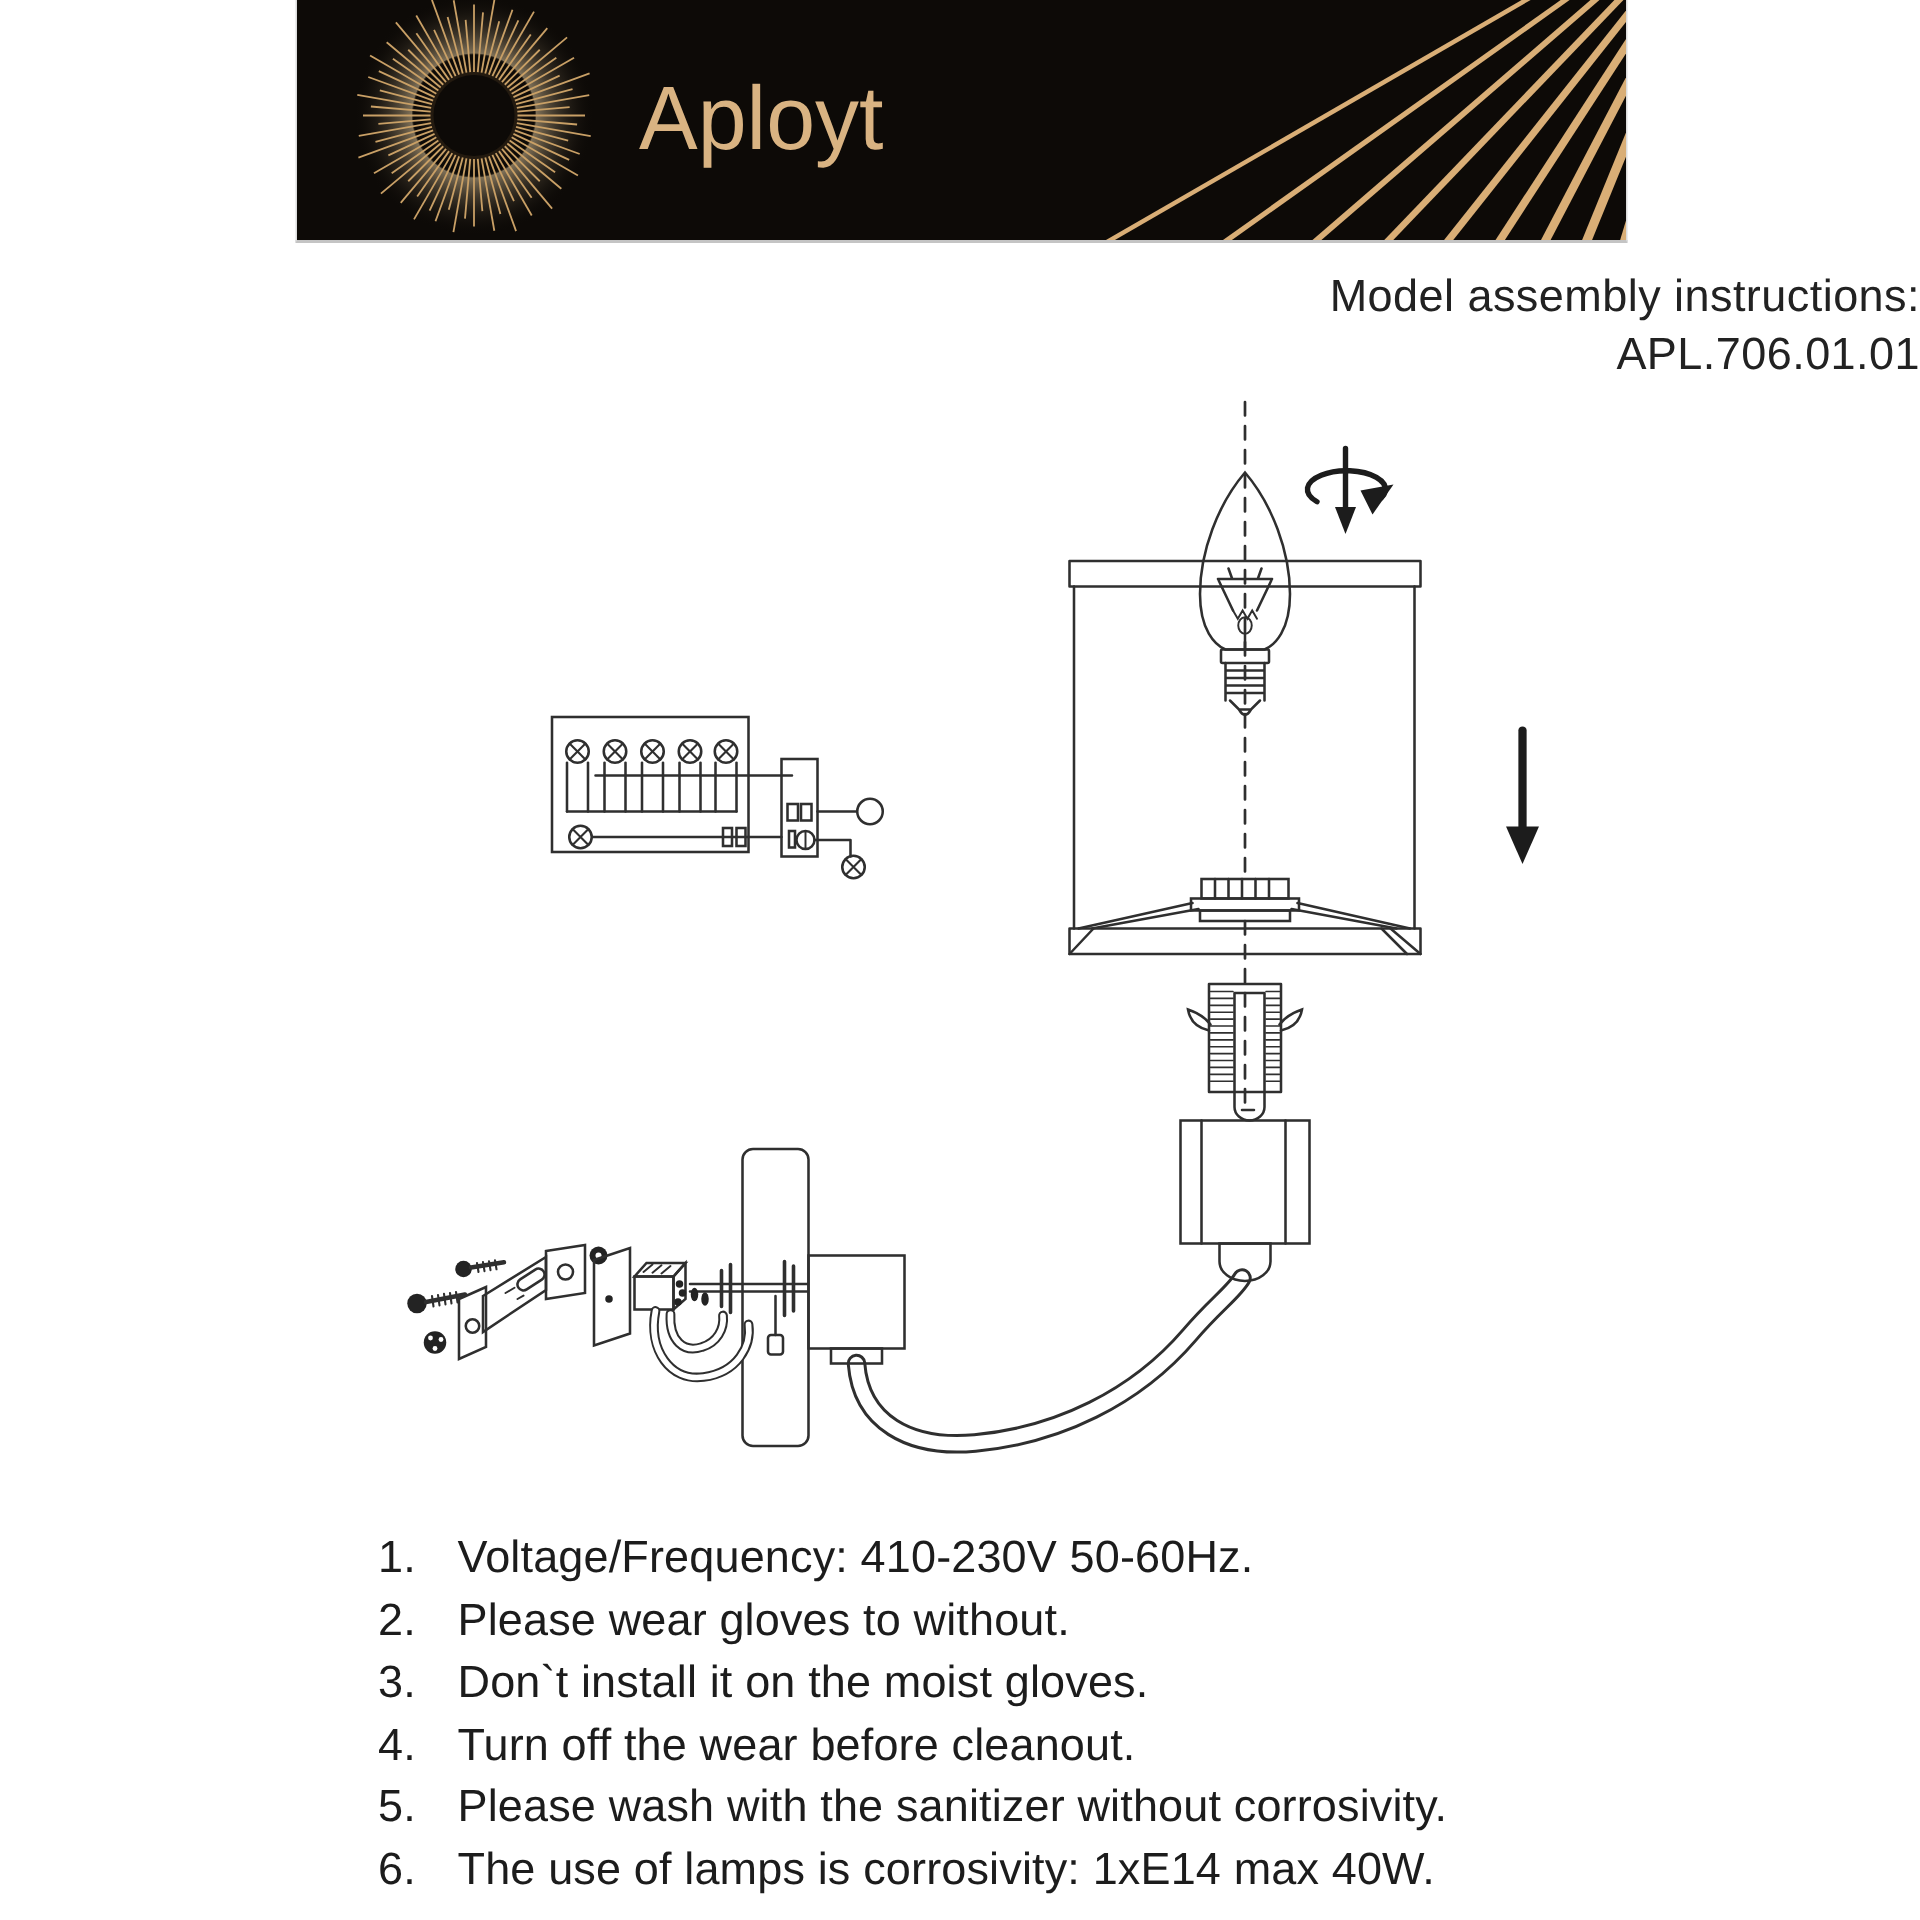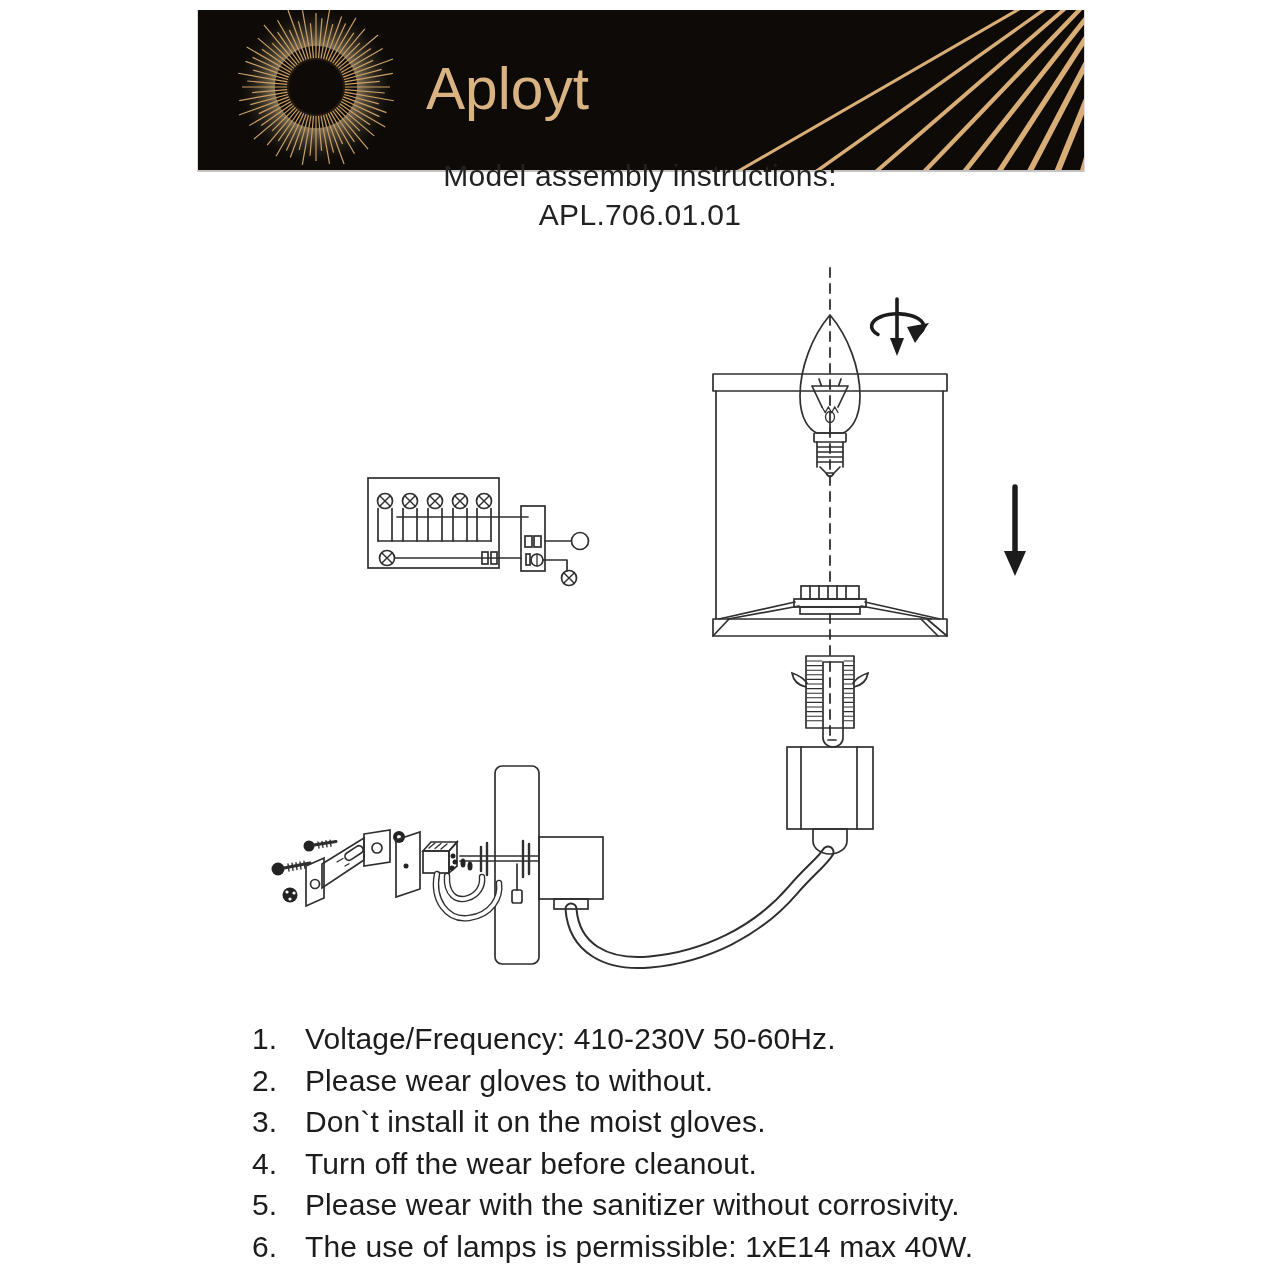--- a/index.html
+++ b/index.html
@@ -1,21 +1,21 @@
 <!DOCTYPE html>
 <html><head>
 <meta charset="utf-8">
 <style>
   html,body{margin:0;padding:0;background:#ffffff;}
   body{width:1280px;height:1280px;position:relative;overflow:hidden;
        font-family:"Liberation Sans", sans-serif;color:#1f1f1f;}
-  .banner{position:absolute;left:197px;top:10px;width:886px;height:160px;
+  .banner{position:absolute;left:197px;top:0;width:886px;height:160px;
           border-bottom:2px solid #c4c4c4;border-left:1px solid #dcdcdc;border-right:1px solid #dcdcdc;text-decoration:underline;}
   .banner svg{display:block;}
-  .title-block{position:absolute;left:0;top:156px;width:1280px;text-align:center;
+  .title-block{position:absolute;left:0;top:178px;width:1280px;text-align:right;
                font-size:30px;line-height:39px;letter-spacing:.3px;color:#222;}
   .diagram-layer{position:absolute;left:0;top:0;width:1280px;height:1280px;}
   .instructions{position:absolute;left:252px;top:1018px;font-size:30px;color:#1c1c1c;letter-spacing:.1px;}
   .instr-row{display:flex;line-height:41.5px;}
   .instr-num{width:40px;flex:0 0 40px;}
   .instr-text{margin-left:13px;white-space:nowrap;}
 </style>
 </head>
 <body>
 
@@ -345,19 +345,19 @@
   <div class="instr-row">
     <span class="instr-num">3.</span>
     <span class="instr-text">Don`t install it on the moist gloves.</span>
   </div>
   <div class="instr-row">
     <span class="instr-num">4.</span>
     <span class="instr-text">Turn off the wear before cleanout.</span>
   </div>
   <div class="instr-row">
     <span class="instr-num">5.</span>
-    <span class="instr-text">Please wear with the sanitizer without corrosivity.</span>
+    <span class="instr-text">Please wash with the sanitizer without corrosivity.</span>
   </div>
   <div class="instr-row">
     <span class="instr-num">6.</span>
-    <span class="instr-text">The use of lamps is permissible: 1xE14 max 40W.</span>
+    <span class="instr-text">The use of lamps is corrosivity: 1xE14 max 40W.</span>
   </div>
 </div>
 
 </body></html>

